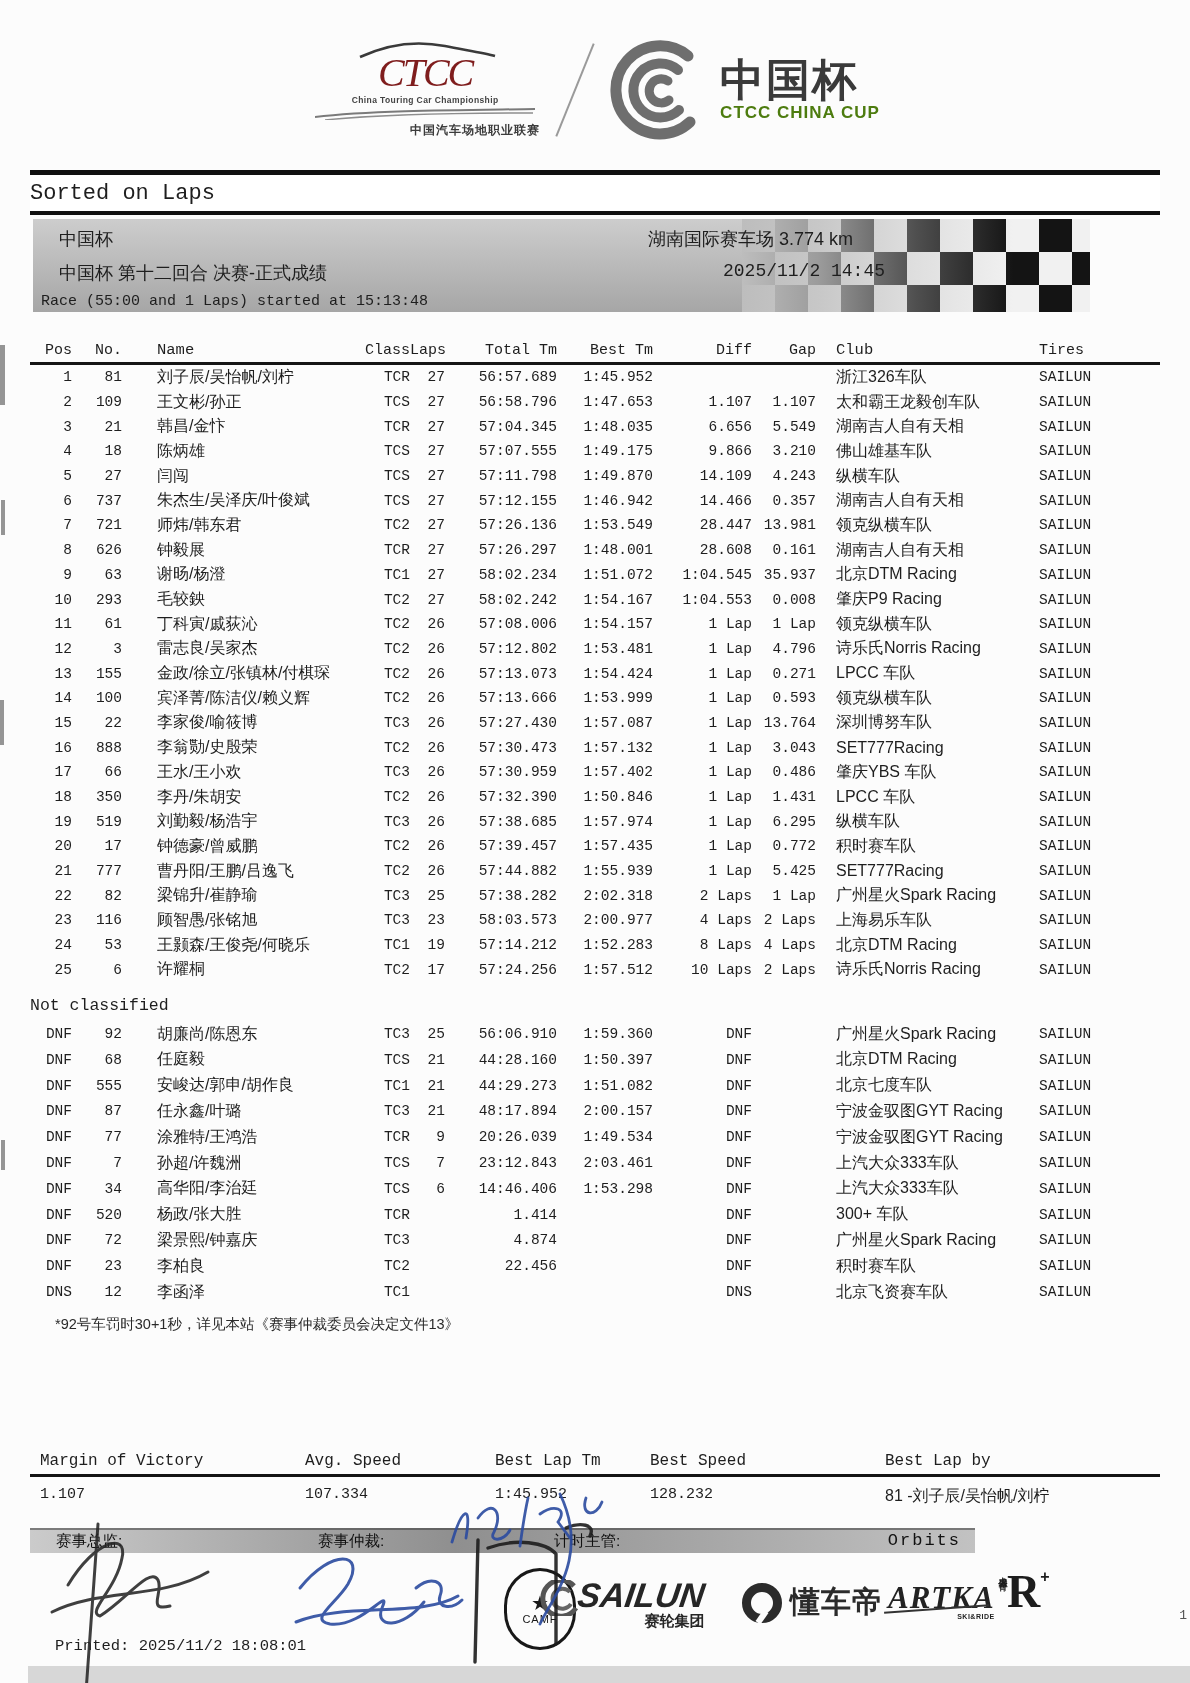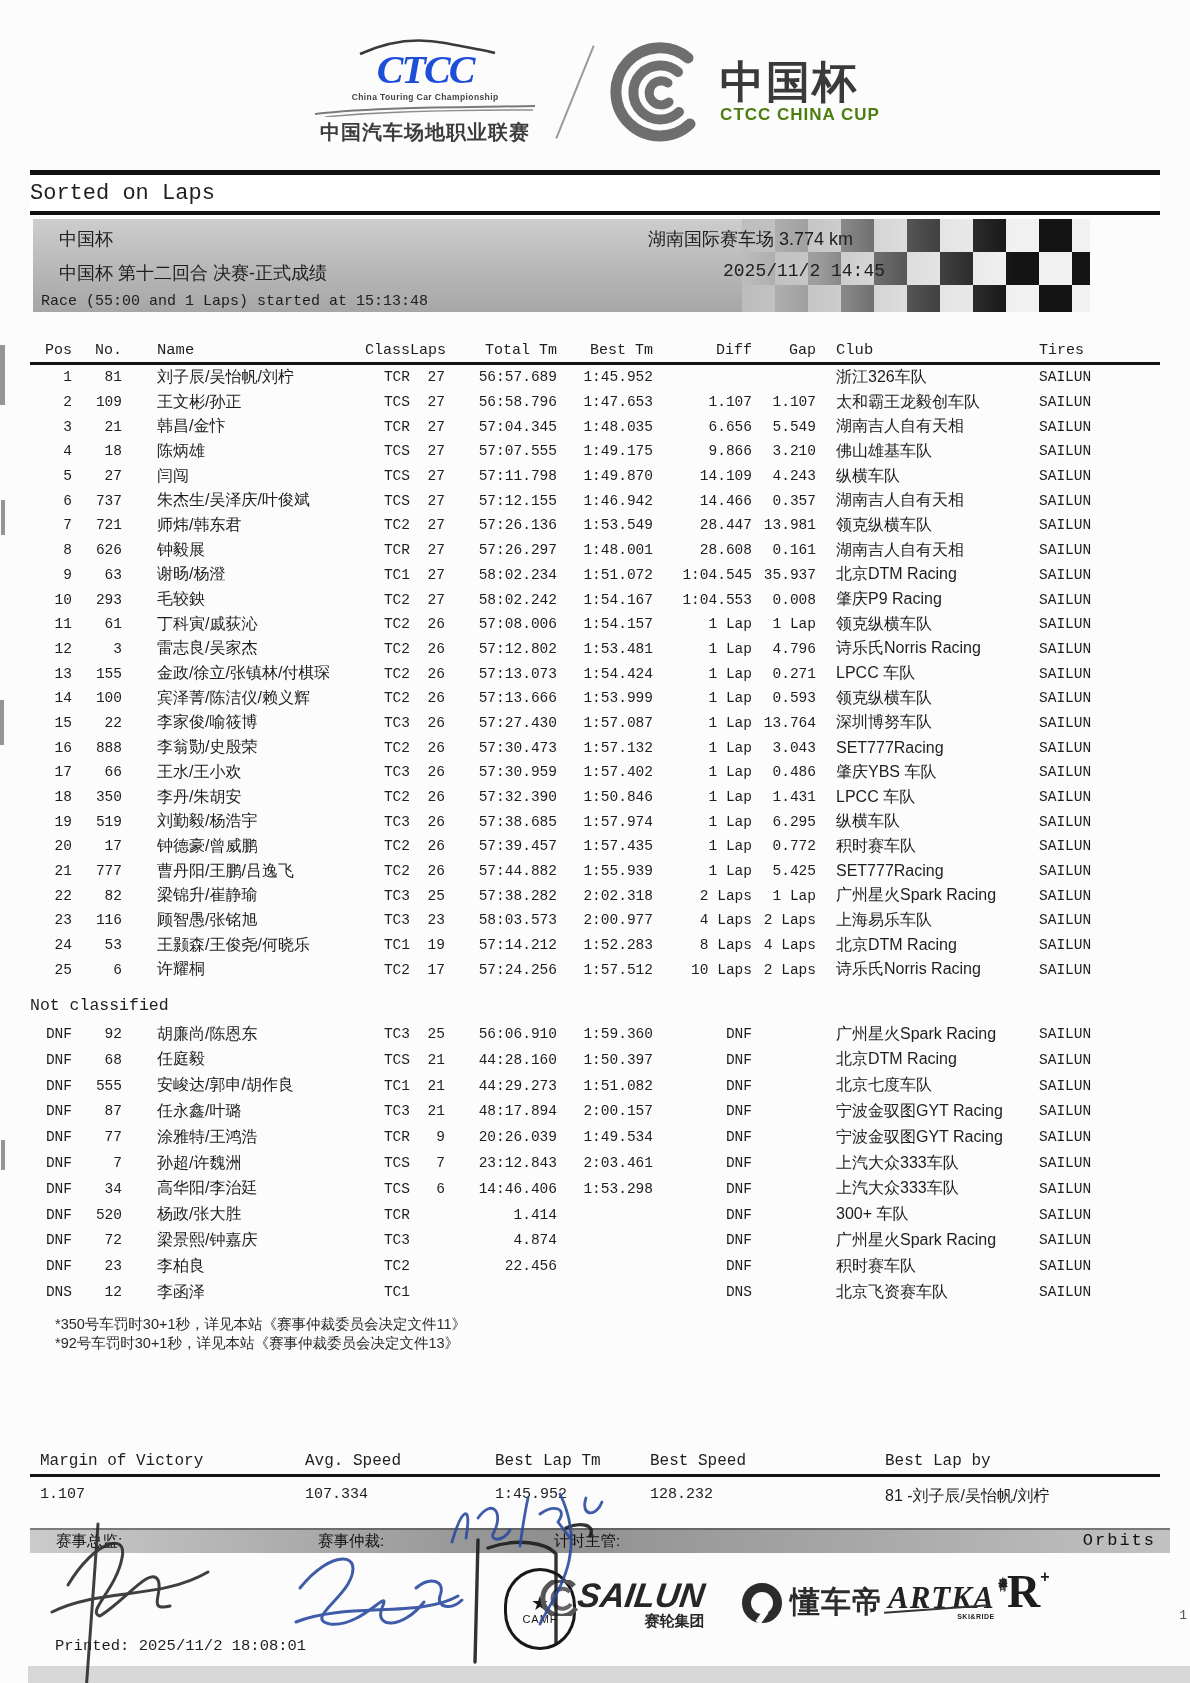--- a/index.html
+++ b/index.html
@@ -5,25 +5,25 @@
   html,body{margin:0;padding:0;background:#e8e8e8;}
   .page{position:relative;width:1190px;height:1683px;background:#fcfcfc;margin:0 auto;
         font-family:"Liberation Sans",sans-serif;color:#1e1e1e;overflow:hidden;}
   .mono{font-family:"Liberation Mono","DejaVu Sans Mono",monospace;}
 
   
   .logo-band{position:absolute;top:38px;left:0;right:0;display:flex;justify-content:center;
              align-items:center;gap:34px;}
   .ctcc-logo{text-align:center;color:#3a3a3a;width:230px;}
   .ctcc-car{display:block;margin:0 auto -6px;}
-  .ctcc-word{font-family:"Liberation Serif",serif;font-style:italic;font-weight:bold;
-             font-size:40px;letter-spacing:-2px;color:#1d4ed8;line-height:1;}
+  .ctcc-word{font-family:"Liberation Serif",serif;font-style:italic;font-weight:normal;
+             font-size:40px;letter-spacing:-2px;color:#7f1d1d;line-height:1;}
   .ctcc-sub{font-size:8.5px;font-weight:bold;color:#444;margin-top:2px;letter-spacing:.4px;}
   .ctcc-swoosh{display:block;margin:3px auto 2px;}
-  .ctcc-cn{font-size:20px;font-weight:bold;color:#3c3c3c;letter-spacing:1px;}
+  .ctcc-cn{font-size:12px;font-weight:bold;color:#3c3c3c;letter-spacing:1px;text-align:right;}
   .slash{width:2px;height:100px;background:#9a9a9a;transform:rotate(22deg);}
   .cup-logo{display:flex;align-items:center;gap:14px;}
   .cup-text .cn{font-size:44px;font-weight:bold;color:#3a3a3a;line-height:1.05;letter-spacing:2px;}
   .cup-text .en{font-size:17px;font-weight:bold;color:#4d7c0f;letter-spacing:1px;}
 
   
   .title-bar{position:absolute;top:170px;left:30px;width:1130px;
              border-top:5px solid #101010;border-bottom:4px solid #101010;
              display:flex;justify-content:space-between;align-items:center;
              height:36px;background:#fff;}
@@ -69,23 +69,23 @@
 
   
   .statszone{position:absolute;top:1452px;left:30px;width:1130px;}
   .stats-grid{display:grid;grid-template-columns:265px 190px 155px 235px 1fr;}
   .stats-grid .sh{font-size:16px;padding-left:10px;white-space:nowrap;}
   .stats-rule{border-bottom:3px solid #141414;margin-top:4px;}
   .stats-vals{margin-top:9px;}
   .stats-grid .sv{font-size:15px;padding-left:10px;white-space:nowrap;}
 
   
-  .footer-bar{position:absolute;top:1528px;left:30px;width:1140px;height:25px;
+  .footer-bar{position:absolute;top:1528px;left:30px;width:932px;height:25px;
               background:linear-gradient(to right,#cbcbcb,#8f8f8f 45%,#a7a7a7 72%,#c2c2c2);
-              box-shadow:inset 0 2px 0 rgba(60,60,60,.55);z-index:3;}
+              box-shadow:inset 0 2px 0 rgba(60,60,60,.55);z-index:3;padding-left:13px;}
   .footer-bar span{position:absolute;top:3px;font-size:15.5px;color:#111;}
   .f-dir{left:26px;} .f-stew{left:288px;} .f-time{left:524px;}
   .f-orbits{right:14px;font-size:17px !important;letter-spacing:2px;}
 
   .sponsors{position:absolute;top:1560px;left:0;right:0;z-index:2;}
   .camf{position:absolute;left:504px;top:8px;width:66px;height:76px;border:3px solid #181818;
         border-radius:50%/46%;display:flex;flex-direction:column;align-items:center;justify-content:center;color:#181818;}
   .camf .star{font-size:20px;line-height:1;}
   .camf .txt{font-size:11px;font-weight:normal;letter-spacing:1px;text-align:right;}
   .sailun{position:absolute;left:578px;top:18px;color:#262626;}
@@ -675,21 +675,20 @@
       <div class="td c-total num"></div>
       <div class="td c-best num"></div>
       <div class="td c-diff num">DNS</div>
       <div class="td c-gap num"></div>
       <div class="td c-club">北京飞资赛车队</div>
       <div class="td c-tires num">SAILUN</div>
     </div>
   </div>
 
     <div class="footnotes">
-      <div>*350号车罚时30+1秒，详见本站《赛事仲裁委员会决定文件11》</div>
       <div>*92号车罚时30+1秒，详见本站《赛事仲裁委员会决定文件13》</div>
     </div>
   </div>
 
   <div class="statszone">
     <div class="stats-grid mono">
       <div class="sh">Margin of Victory</div>
       <div class="sh">Avg. Speed</div>
       <div class="sh">Best Lap Tm</div>
       <div class="sh">Best Speed</div>

